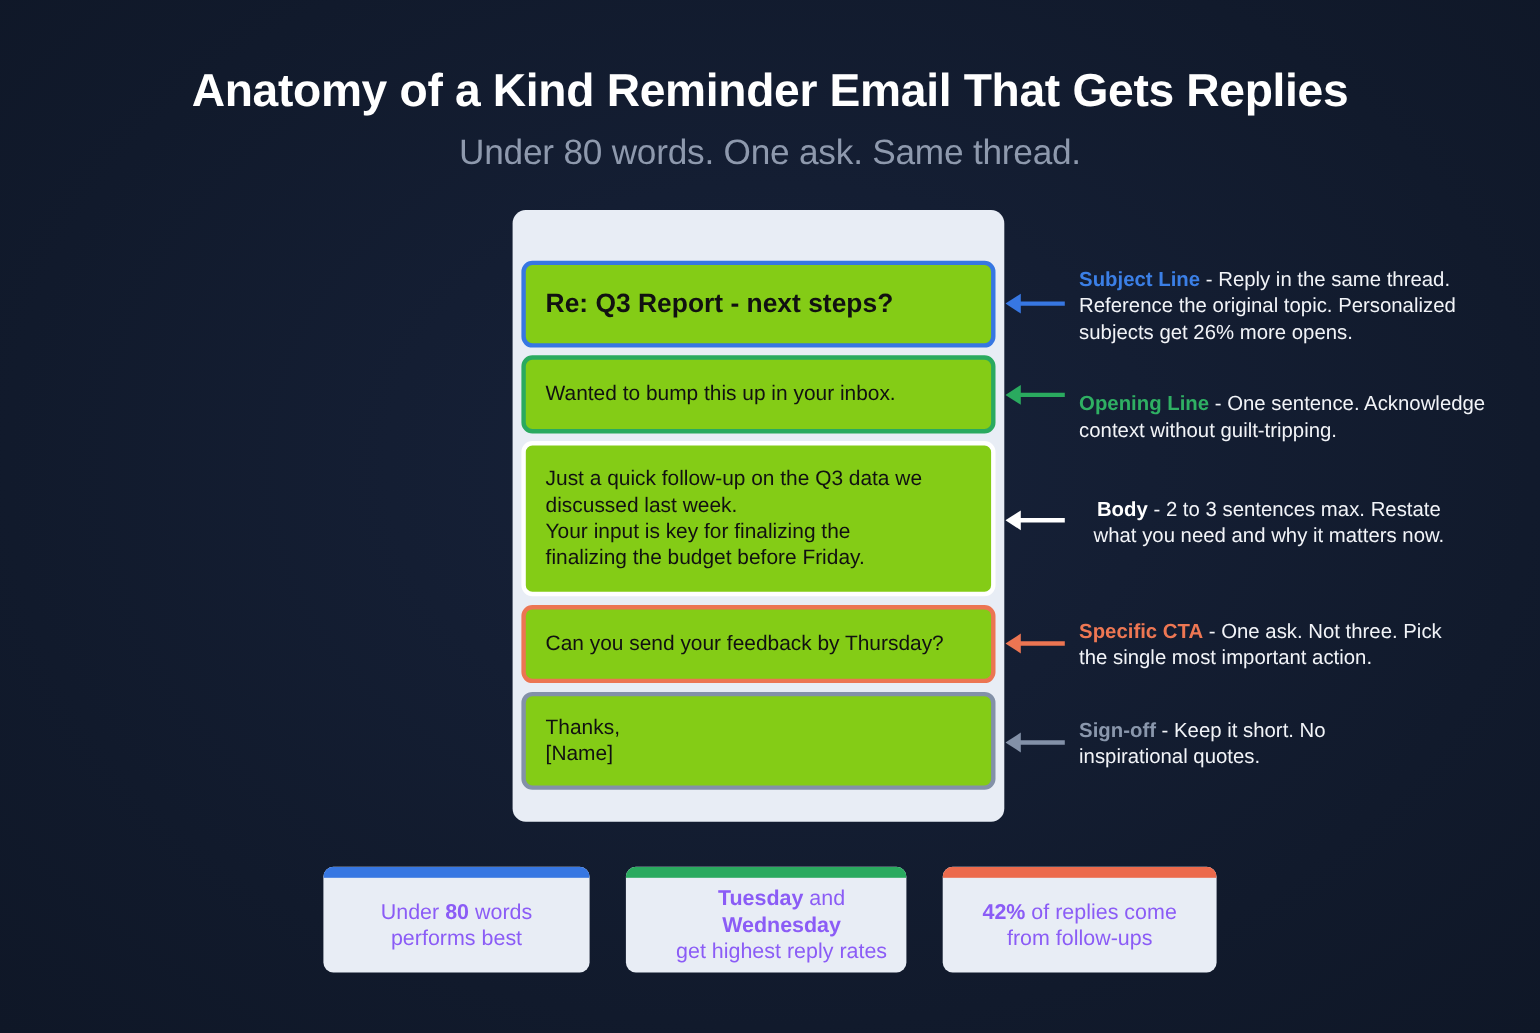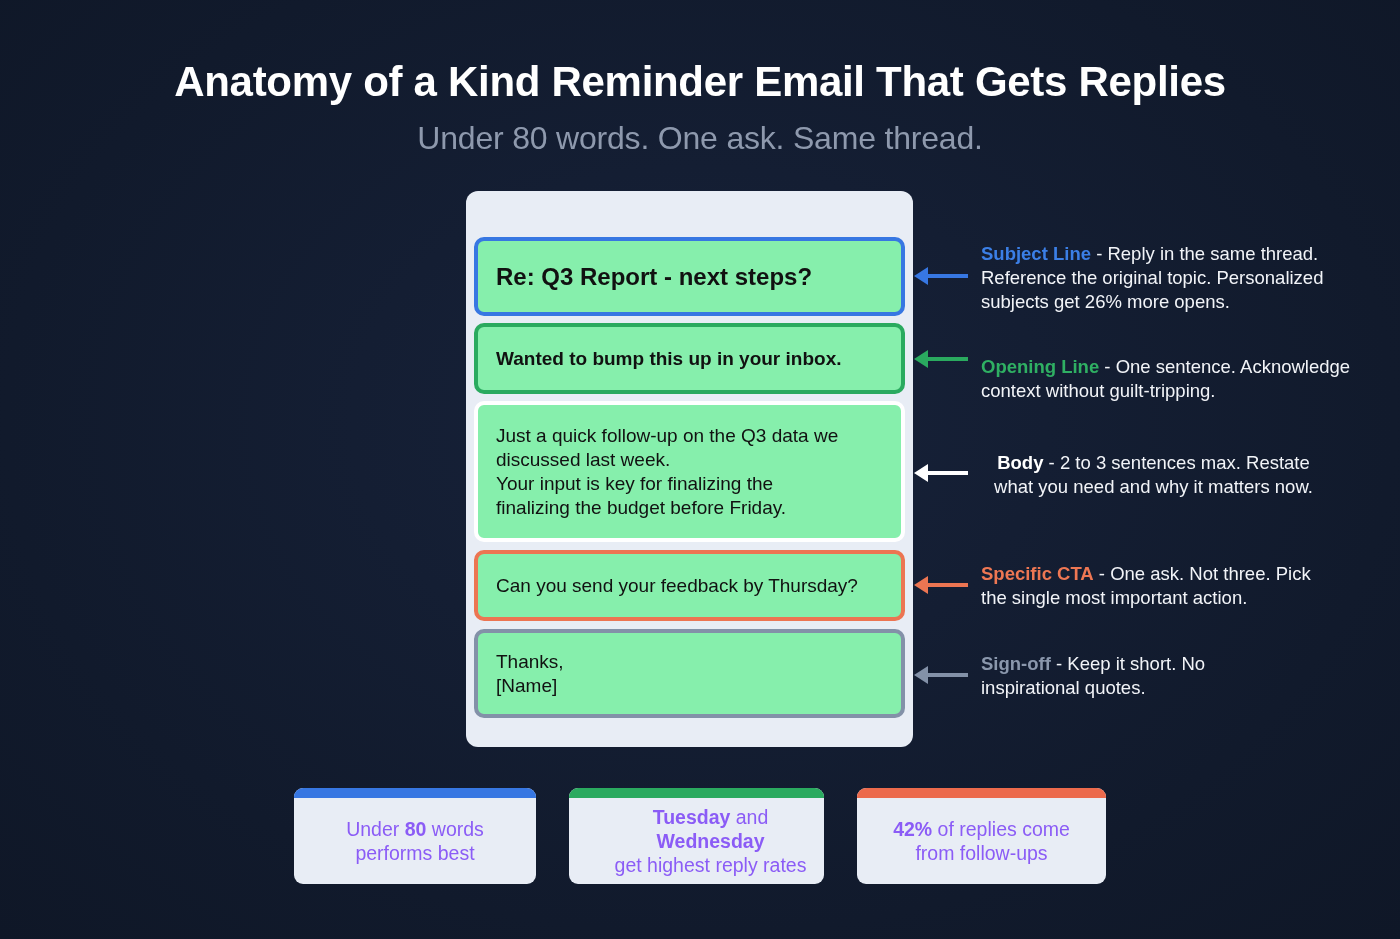--- a/index.html
+++ b/index.html
@@ -19,26 +19,26 @@
       position: absolute; top: 120px; left: 0; width: 1400px; text-align: center;
       color: #8e99ad; font-size: 32px; letter-spacing: -0.2px;
     }
 
     .email-card {
       position: absolute; left: 466px; top: 191px; width: 447px; height: 556px;
       background: #e8edf5; border-radius: 12px;
     }
     .section {
       position: absolute; left: 8px; width: 431px;
-      border: 4px solid; border-radius: 10px; background: #86efac;
+      border: 4px solid; border-radius: 10px; background: #84cc16;
       padding: 0 18px; display: flex; flex-direction: column; justify-content: center;
       color: #111; font-size: 19px; line-height: 24px;
     }
     .s-subject { top: 46px; height: 79px; border-color: #3777e2; font-weight: 700; font-size: 24px; }
-    .s-opening { top: 132px; height: 71px; border-color: #2aaa5f; font-weight: bold; }
+    .s-opening { top: 132px; height: 71px; border-color: #2aaa5f; }
     .s-body { top: 210px; height: 141px; border-color: #ffffff; }
     .s-cta { top: 359px; height: 71px; border-color: #ec7552; }
     .s-signoff { top: 438px; height: 89px; border-color: #8391a8; }
     .s-body .line, .s-signoff .line { display: block; }
 
     .arrow { position: absolute; left: 914px; width: 56px; height: 20px; }
     .annot {
       position: absolute; left: 981px; width: 400px;
       color: #f2f4f8; font-size: 18.5px; line-height: 24px;
     }

